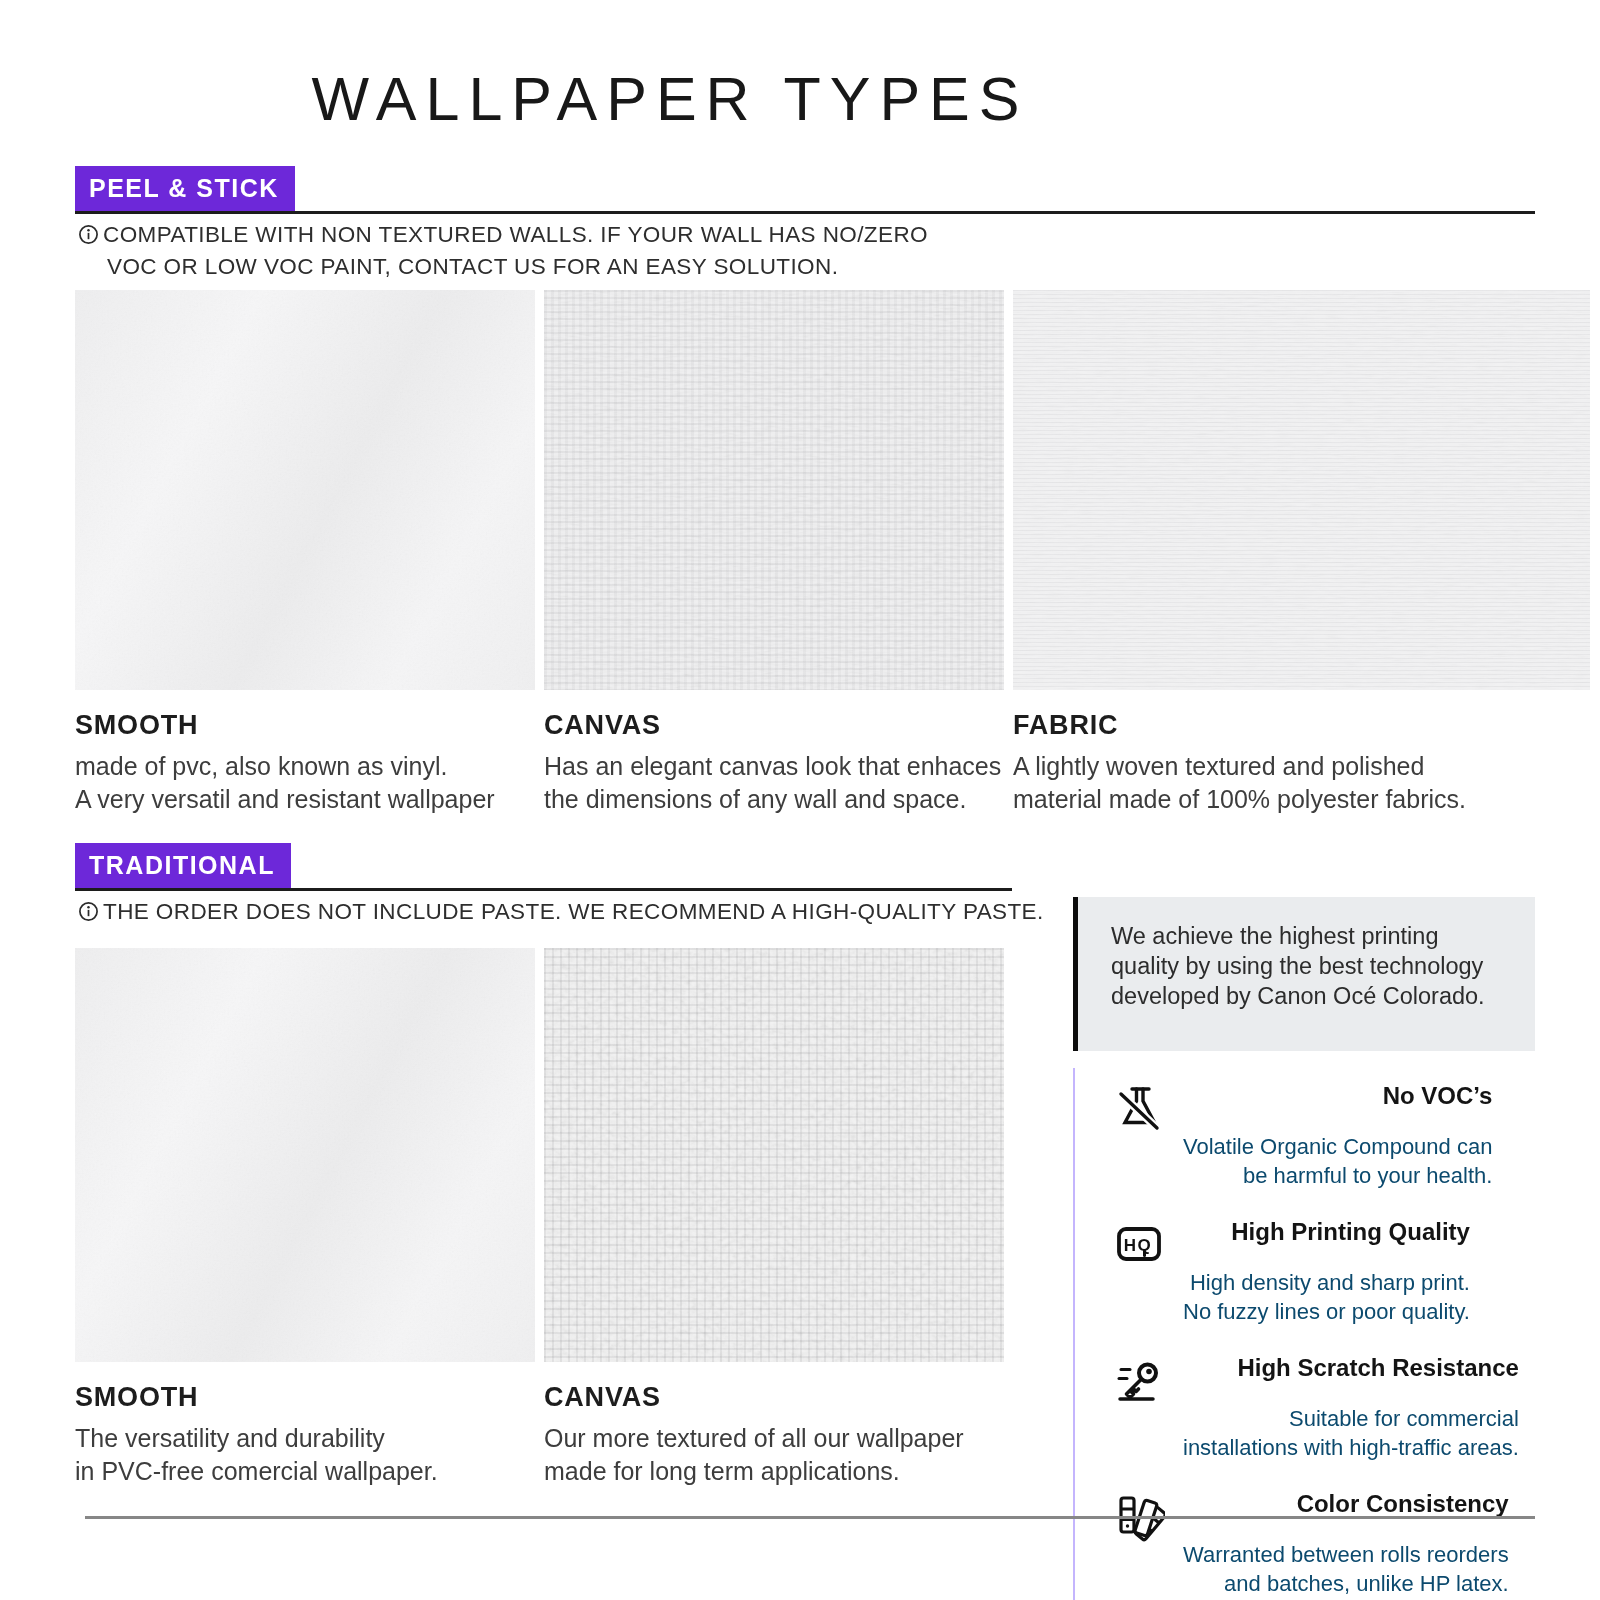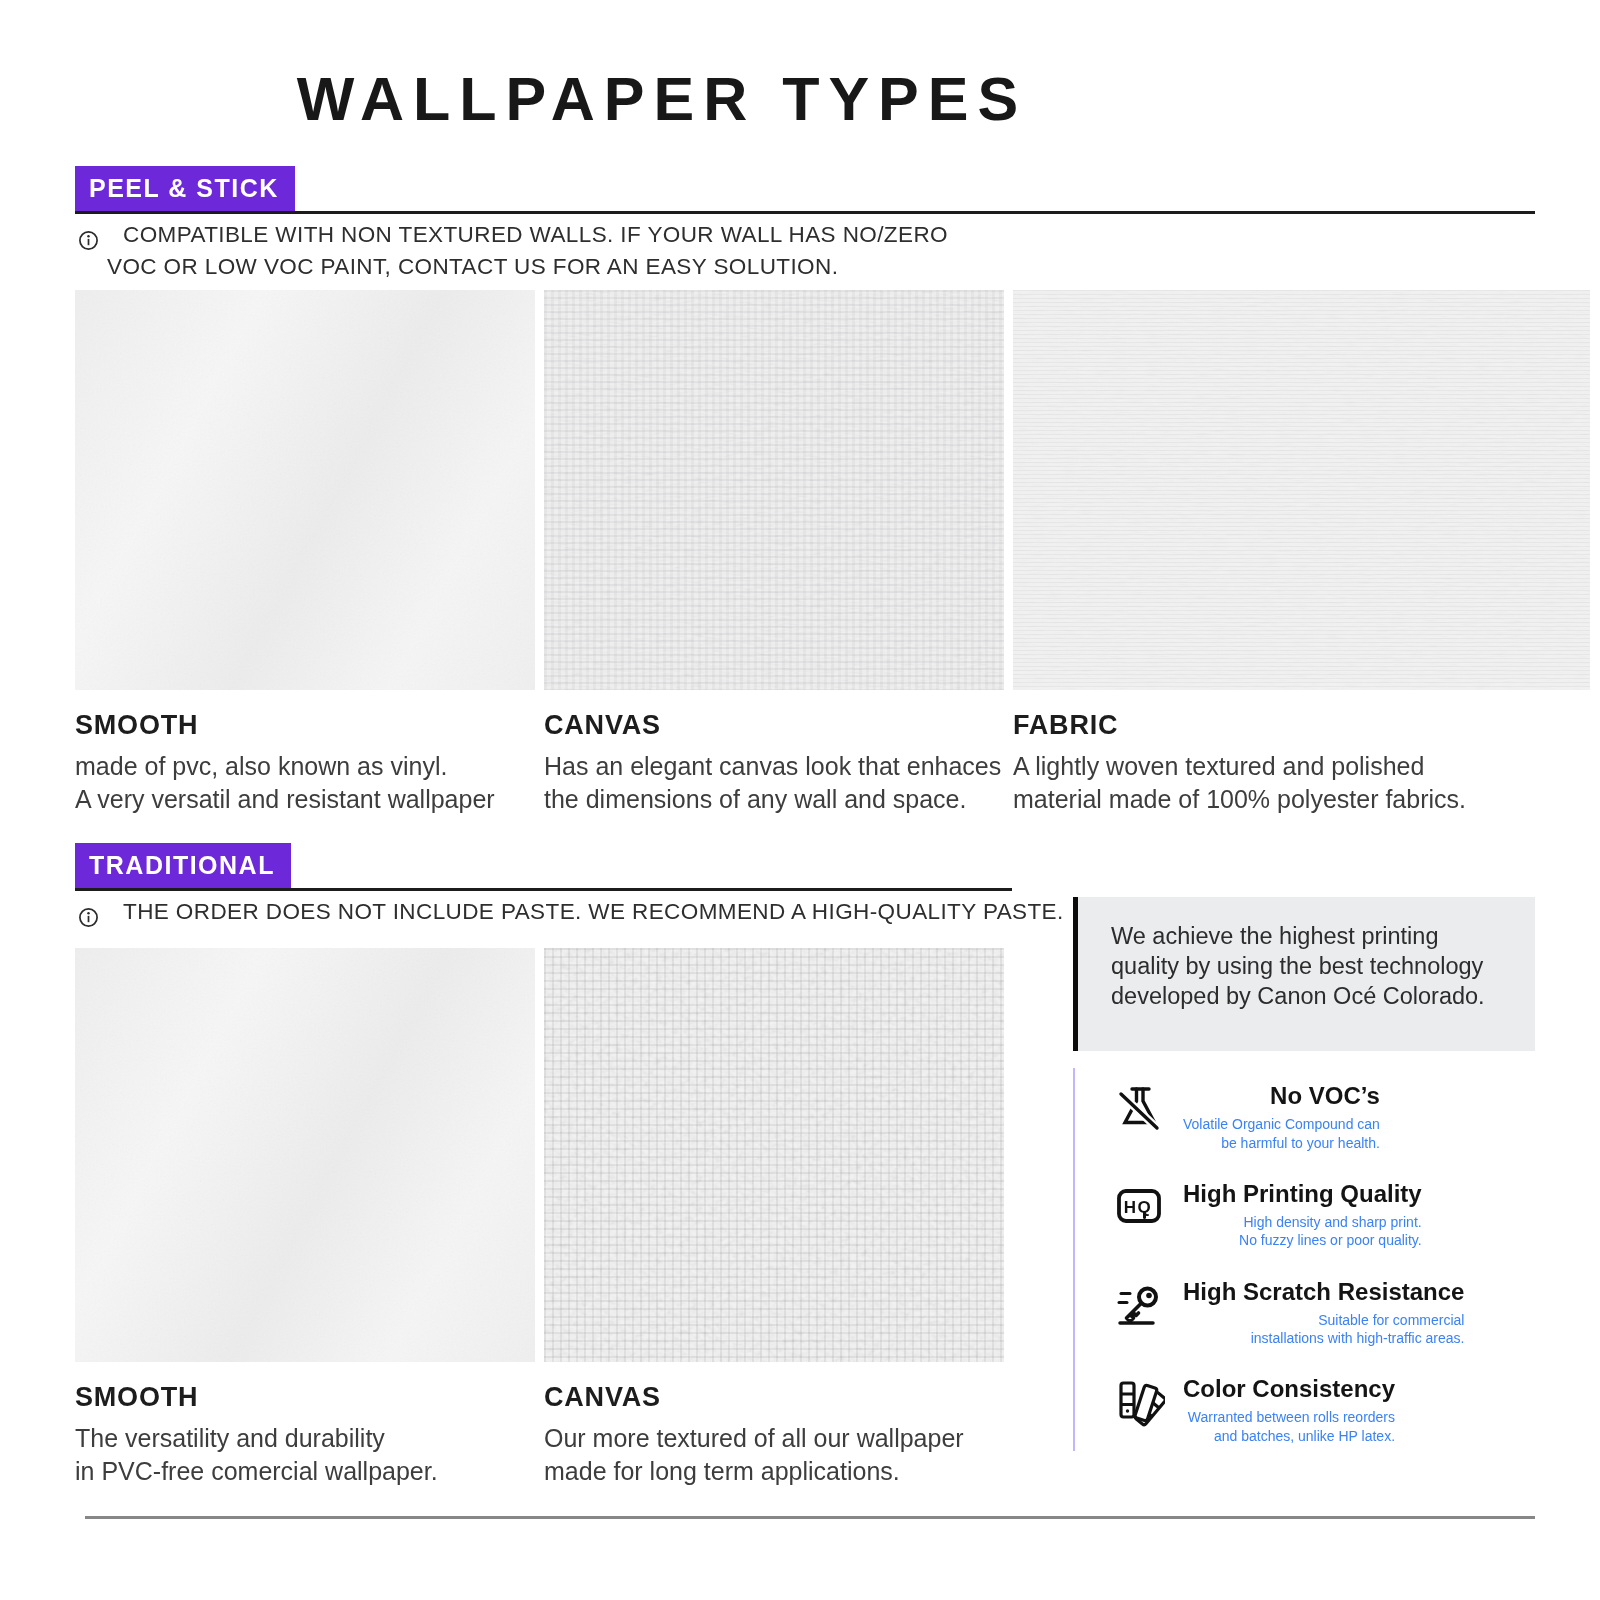--- a/index.html
+++ b/index.html
@@ -3,40 +3,40 @@
 <meta charset="utf-8">
 <style>
   html,body { margin:0; padding:0; background:#ffffff; }
   #canvas {
     position:relative; width:1600px; height:1600px; background:#ffffff;
     font-family:"Liberation Sans", sans-serif; color:#1d1d1d; overflow:hidden;
   }
 
   
   .page-title {
-    position:absolute; top:64px; left:6px; width:1312px;
-    text-align:center; font-size:61px; font-weight:700;
+    position:absolute; top:64px; left:14px; width:1312px;
+    text-align:center; font-size:61px; font-weight:400;
     letter-spacing:9px; color:#181818;
   }
 
   
   .sec-header { position:absolute; left:75px; border-bottom:3px solid #1c1c1c; line-height:0; }
   #sec1-header { top:166px; width:1460px; }
   #sec2-header { top:843px; width:937px; }
   .sec-label {
     display:inline-block; background:#6d28d9; color:#ffffff;
     font-weight:bold; font-size:25px; letter-spacing:1.5px;
     padding:9px 16px 8px 14px; line-height:1.1; vertical-align:bottom;
   }
 
   
   .note { position:absolute; left:78px; font-size:22.5px; color:#2e2e2e; letter-spacing:0.4px; line-height:1.42; }
   #note1 { top:219px; }
   #note2 { top:896px; }
-  .note-line1 { display:flex; align-items:flex-end; gap:24px; }
+  .note-line1 { display:flex; align-items:center; gap:4px; }
   .note-line1 svg { flex:0 0 auto; }
   .note-line2 { padding-left:29px; }
 
   
   .swatch-row { position:absolute; left:75px; display:flex; gap:9px; }
   #row1 { top:290px; }
   #row2 { top:948px; }
   .swatch-col { width:460px; }
   .swatch-col.wide { width:577px; }
   .swatch { position:relative; width:100%; overflow:hidden; }
@@ -66,21 +66,21 @@
     border-left:5px solid #0c0c0c; background:#eaecee;
     padding:24px 10px 40px 33px; font-size:23.5px; color:#2c2c2c; line-height:1.28;
   }
   .features {
     margin-top:17px; border-left:2px solid #c4b5fd;
     padding:14px 0 6px 38px; display:flex; flex-direction:column; gap:28px;text-align:right;
   }
   .feature { display:flex; gap:18px; }
   .f-icon { width:52px; height:52px; flex:0 0 52px; }
   .f-title { font-size:24px; font-weight:bold; color:#141414; line-height:1.2; }
-  .f-desc  { margin-top:4px; font-size:14px; color:#3b82f6; line-height:1.32; }
+  .f-desc  { margin-top:21px; font-size:22px; color:#0c4a6e; line-height:1.32; }
 
   
   .bottom-rule { position:absolute; left:85px; top:1516px; width:1450px; height:3px; background:#878787; }
 </style>
 </head>
 <body>
 
 <div id="canvas">
 
   <svg width="0" height="0" style="position:absolute" aria-hidden="true">

